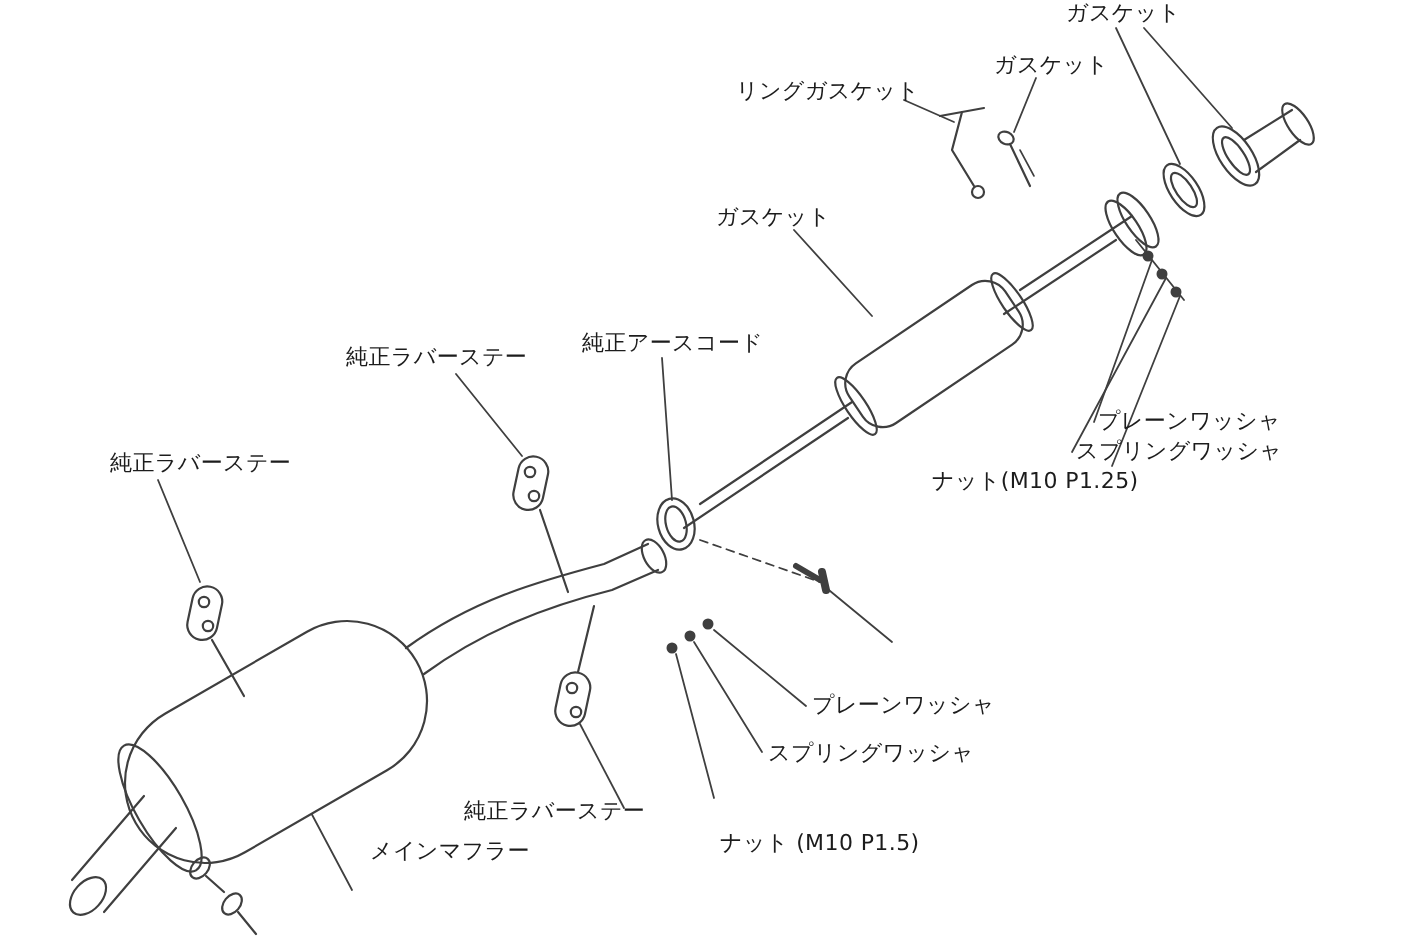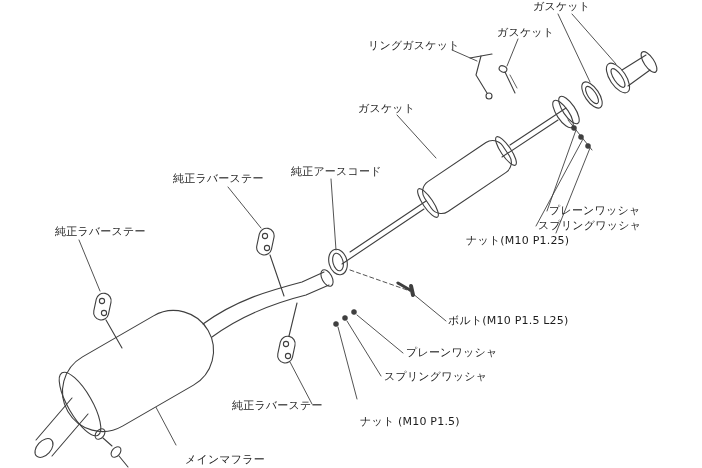--- a/index.html
+++ b/index.html
@@ -159,20 +159,19 @@
   <div class="label" style="left:533px;top:1px">ガスケット</div>
   <div class="label" style="left:497px;top:27px">ガスケット</div>
   <div class="label" style="left:368px;top:40px">リングガスケット</div>
   <div class="label" style="left:358px;top:103px">ガスケット</div>
   <div class="label" style="left:291px;top:166px">純正アースコード</div>
   <div class="label" style="left:173px;top:173px">純正ラバーステー</div>
   <div class="label" style="left:55px;top:226px">純正ラバーステー</div>
   <div class="label" style="left:549px;top:205px">プレーンワッシャ</div>
   <div class="label" style="left:538px;top:220px">スプリングワッシャ</div>
   <div class="label" style="left:466px;top:235px">ナット(M10 P1.25)</div>
-  <div class="label" style="left:448px;top:315px">ボルト(M10 P1.5 L25)</div>
   <div class="label" style="left:406px;top:347px">プレーンワッシャ</div>
   <div class="label" style="left:384px;top:371px">スプリングワッシャ</div>
   <div class="label" style="left:360px;top:416px">ナット (M10 P1.5)</div>
   <div class="label" style="left:232px;top:400px">純正ラバーステー</div>
-  <div class="label" style="left:185px;top:454px">メインマフラー</div>
+  <div class="label" style="left:185px;top:420px">メインマフラー</div>
 
 </div>
 
 </body></html>

